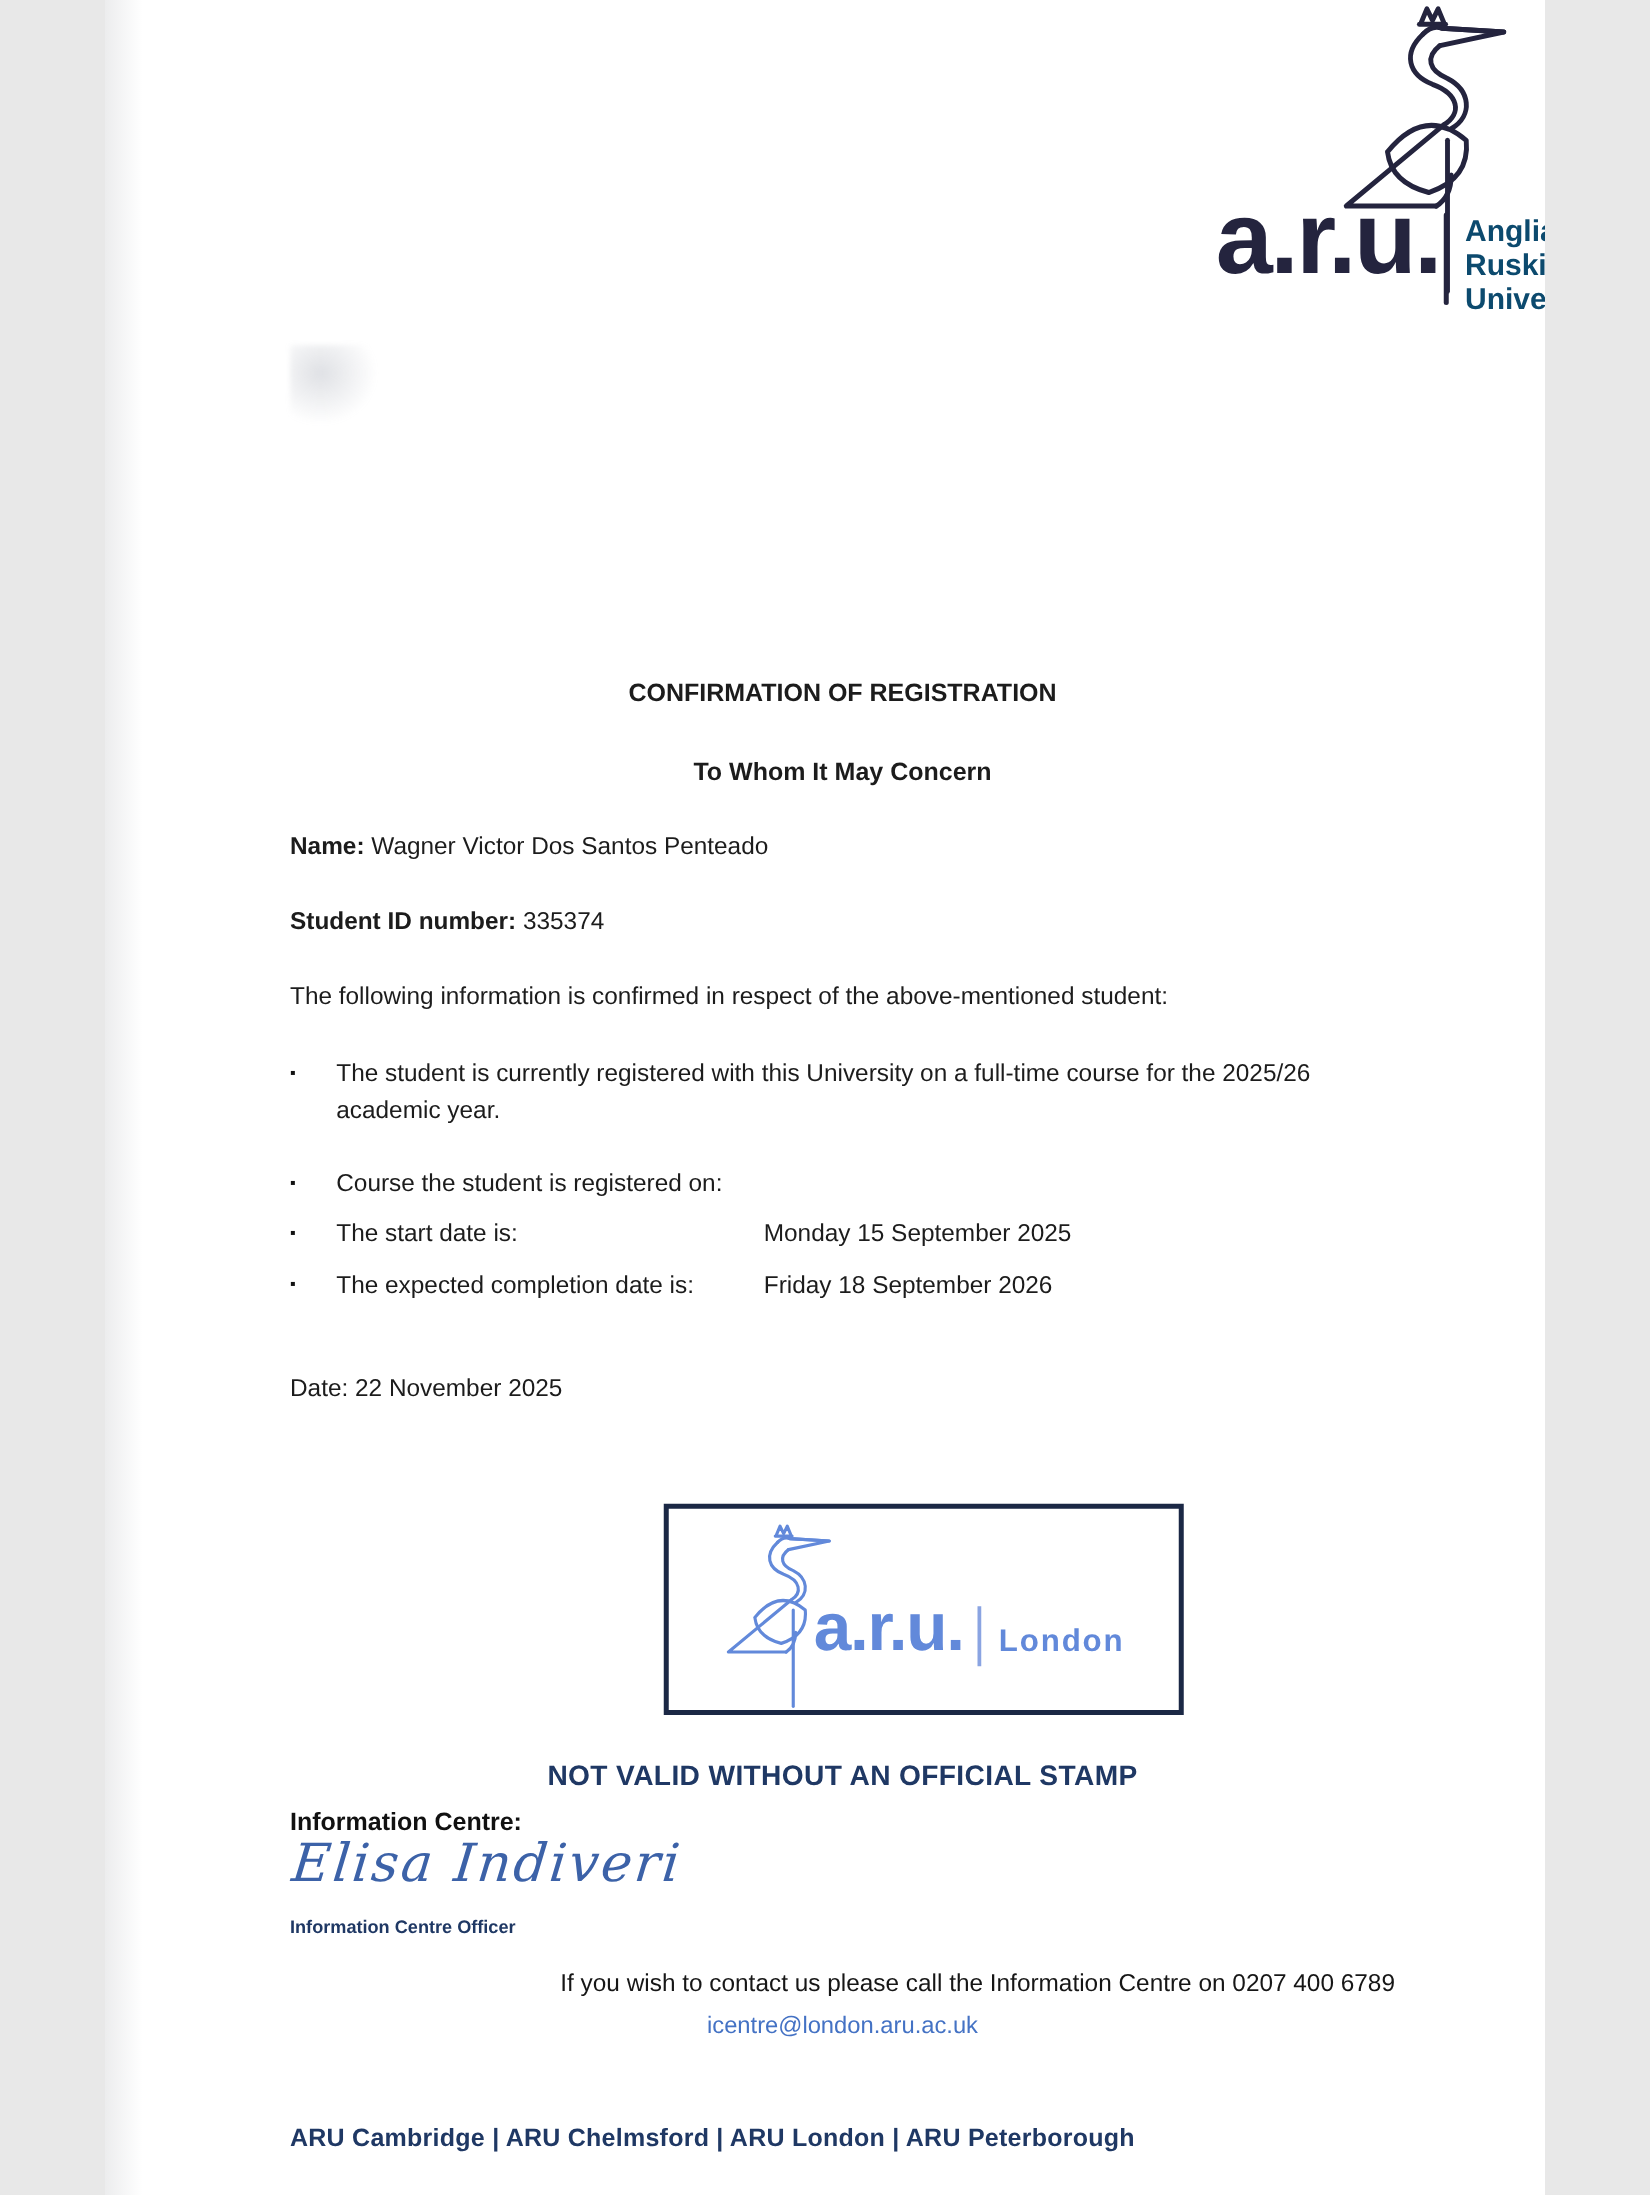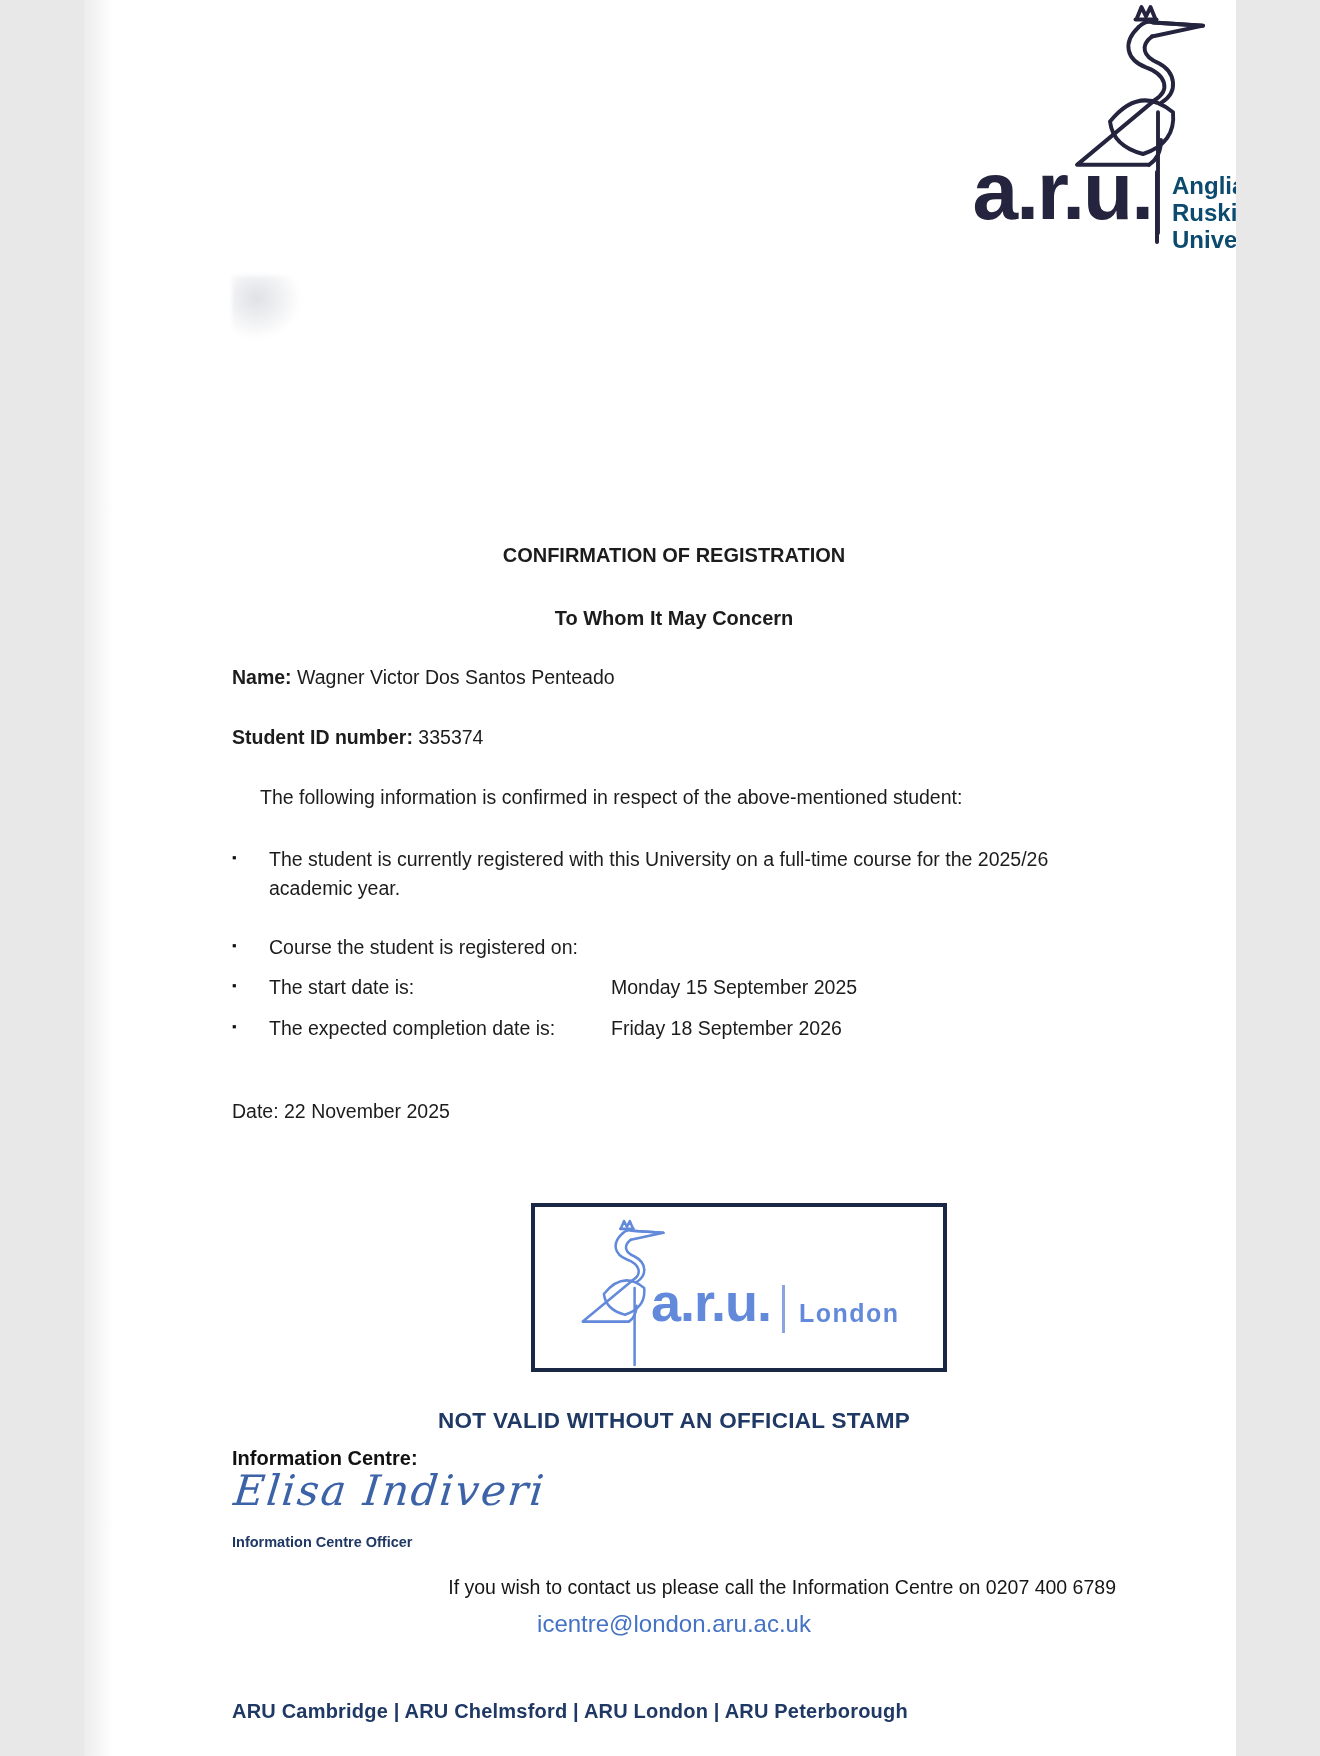--- a/index.html
+++ b/index.html
@@ -44,21 +44,21 @@
   }
 
   
   .center-block { position:absolute; left:148px; width:884px; text-align:center; }
   .line-title      { top:544px; font-size:20px; font-weight:bold; }
   .line-salutation { top:607px; font-size:20px; font-weight:bold; }
 
   .left-line { position:absolute; left:148px; font-size:19.5px; }
   .line-name   { top:666px; }
   .line-sid    { top:726px;text-align:right; }
-  .line-intro  { top:786px;margin-left:28px; }
+  .line-intro  { top:786px; }
   .left-line b { font-weight:bold; }
 
   .bullet-row { position:absolute; left:148px; display:flex; font-size:19.5px; }
   .bullet-glyph { width:37px; font-size:13px; line-height:26px; color:#111; flex:0 0 37px; }
   .bullet-label { width:342px; flex:0 0 342px; line-height:29px; }
   .bullet-label.wide { width:847px; flex:0 0 847px; }
   .bullet-value { line-height:29px; }
   .b1 { top:845px; }
   .b2 { top:933px; }
   .b3 { top:973px; }
@@ -93,21 +93,21 @@
   .line-infocentre { top:1447px; font-size:20px; font-weight:bold; color:#111; }
   .signature {
     position:absolute; left:150px; top:1466px;
     font-family:"DejaVu Serif", serif; font-style:italic;
     font-size:42px; color:#3c62a8; letter-spacing:2px;
     transform:skewX(-6deg);
   }
   .line-signer { top:1534px; font-size:14.5px; font-weight:bold; color:#1f3864; }
 
   .line-contact { top:1576px; font-size:19.5px; color:#161616;text-align:right; }
-  .line-email   { top:1610px; font-size:24px; }
+  .line-email   { top:1610px; font-size:19px; }
   .email-link   { color:#4472c4; text-decoration:none; cursor:pointer; }
 
   .line-footer  { top:1700px; font-size:20px; font-weight:bold; color:#1f3864; letter-spacing:0.2px; }
 </style>
 </head>
 <body>
 
 <svg width="0" height="0" style="position:absolute">
   <symbol id="heron" viewBox="0 0 100 150">
     <g fill="none" stroke="currentColor" stroke-width="2.6" stroke-linecap="round" stroke-linejoin="round">

